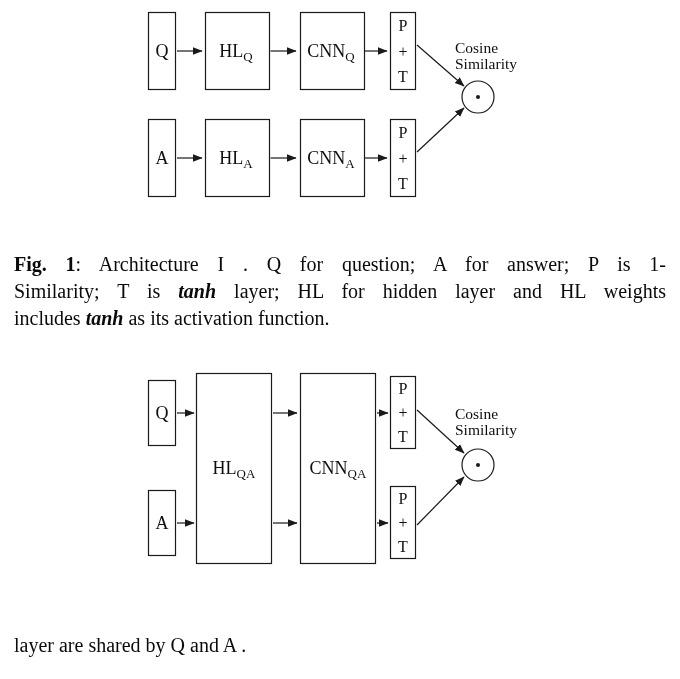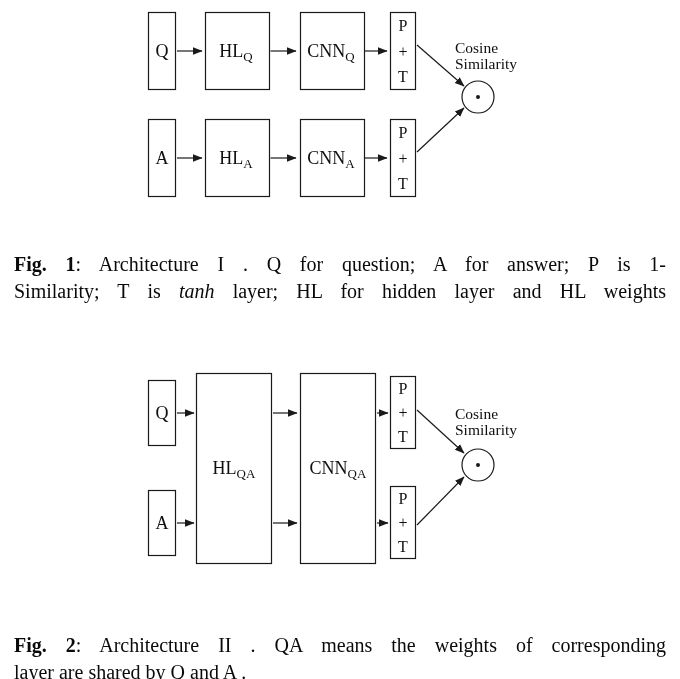--- a/index.html
+++ b/index.html
@@ -19,21 +19,21 @@
   .caption {
     position: absolute; left: 14px; width: 652px; margin: 0;
     font-size: 20px; line-height: 27px; color: #0a0a0a;
     font-family: "Liberation Serif", serif;
   }
   #caption1 { top: 251px; }
   #caption2 { top: 632px; }
   .cap-line { display: block; text-align: justify; text-align-last: justify; }
   .cap-line.last { text-align-last: left; }
   .caption b { font-weight: bold; }
-  .caption i { font-style: italic; }
+  .caption i { font-style: italic; font-weight: bold; }
 
   svg text { font-family: "Liberation Serif", serif; fill: #0f0f0f; }
   .lbl { font-size: 18px; }
   .sub { font-size: 13px; }
   .pt  { font-size: 16px; }
   .cos { font-size: 15.5px; }
   .box   { fill: #ffffff; stroke: #1a1a1a; stroke-width: 1.2; }
   .arrow { stroke: #1a1a1a; stroke-width: 1.2; }
 </style>
 </head>
@@ -86,20 +86,21 @@
 
     <circle class="box" cx="478" cy="97" r="16"></circle>
     <circle cx="478" cy="97" r="2" fill="#1a1a1a"></circle>
     <text class="cos" x="455" y="53">Cosine</text>
     <text class="cos" x="455" y="68.5">Similarity</text>
   </svg>
 
   <p class="caption" id="caption1">
     <span class="cap-line"><b>Fig. 1</b><span>: Architecture I . Q for question; A for answer; P is 1-</span></span>
     <span class="cap-line"><span>Similarity; T is </span><i>tanh</i><span> layer; HL for hidden layer and HL weights</span></span>
+    <span class="cap-line last"><span>includes </span><i>tanh</i><span> as its activation function.</span></span>
   </p>
 
   <svg id="fig2-svg" class="fig-svg" width="680" height="200" viewBox="0 0 680 200">
     <defs>
       <marker id="ah2" markerUnits="userSpaceOnUse" markerWidth="11" markerHeight="10" refX="9" refY="5" orient="auto">
         <path d="M0,1.2 L9.6,5 L0,8.8 Z" fill="#1a1a1a"></path>
       </marker>
     </defs>
 
     <rect class="box" x="148.5" y="12.5" width="27" height="65"></rect>
@@ -135,17 +136,16 @@
     <line class="arrow" x1="417" y1="42" x2="464" y2="85" marker-end="url(#ah2)"></line>
     <line class="arrow" x1="417" y1="157" x2="464" y2="109" marker-end="url(#ah2)"></line>
 
     <circle class="box" cx="478" cy="97" r="16"></circle>
     <circle cx="478" cy="97" r="2" fill="#1a1a1a"></circle>
     <text class="cos" x="455" y="51">Cosine</text>
     <text class="cos" x="455" y="66.5">Similarity</text>
   </svg>
 
   <p class="caption" id="caption2">
-    <span class="cap-line"><b>Fig. 2</b><span>: Architecture II . QA means the weights of corresponding</span></span>
     <span class="cap-line last"><span>layer are shared by Q and A .</span></span>
   </p>
 
 </div>
 
 </body></html>

